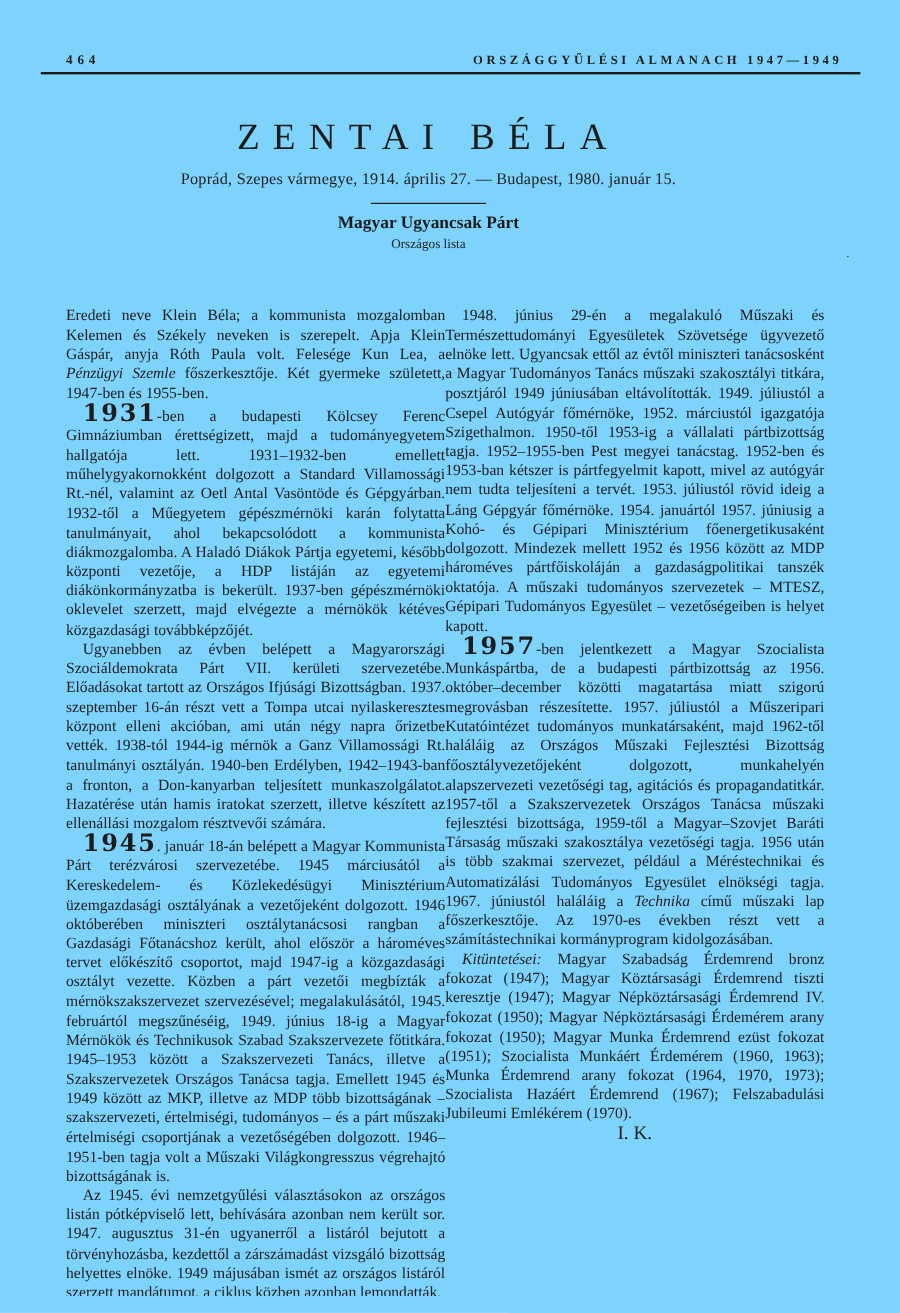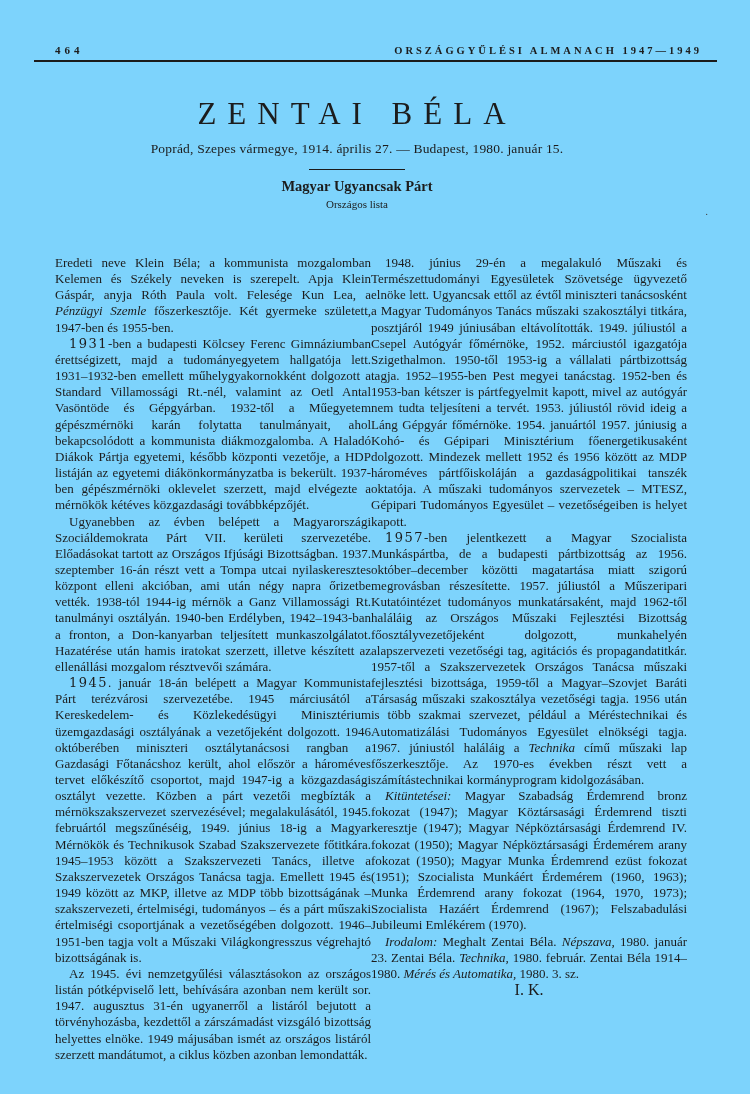--- a/index.html
+++ b/index.html
@@ -74,22 +74,22 @@
   .col {
     width: 316px;
     overflow: hidden;
     font-size: 13px;
     line-height: 16.15px;
   }
   .para { margin: 0; text-align: justify; }
   .para.indent { text-indent: 14px; }
   .para em { font-style: italic; }
   .year-lead {
-    font-weight: 400;
-    font-size: 13px;
+    font-weight: 700;
+    font-size: 20px;
     letter-spacing: 1.5px;
     font-family: "DejaVu Serif", serif;
   }
   .signature {
     margin-top: 0;
     text-align: center;
     font-size: 16px;
     line-height: 16.15px;
   }
   .dot-mark {
@@ -125,19 +125,18 @@
         <p class="para indent"><span class="year-lead">1931</span><span>-ben a budapesti Kölcsey Ferenc Gimnáziumban érettségizett, majd a tudományegyetem hallgatója lett. 1931–1932-ben emellett műhelygyakornokként dolgozott a Standard Villamossági Rt.-nél, valamint az Oetl Antal Vasöntöde és Gépgyárban. 1932-től a Műegyetem gépészmérnöki karán folytatta tanulmányait, ahol bekapcsolódott a kommunista diákmozgalomba. A Haladó Diákok Pártja egyetemi, később központi vezetője, a HDP listáján az egyetemi diákönkormányzatba is bekerült. 1937-ben gépészmérnöki oklevelet szerzett, majd elvégezte a mérnökök kétéves közgazdasági továbbképzőjét.</span></p>
         <p class="para indent"><span>Ugyanebben az évben belépett a Magyarországi Szociáldemokrata Párt VII. kerületi szervezetébe. Előadásokat tartott az Országos Ifjúsági Bizottságban. 1937. szeptember 16-án részt vett a Tompa utcai nyilaskeresztes központ elleni akcióban, ami után négy napra őrizetbe vették. 1938-tól 1944-ig mérnök a Ganz Villamossági Rt. tanulmányi osztályán. 1940-ben Erdélyben, 1942–1943-ban a fronton, a Don-kanyarban teljesített munkaszolgálatot. Hazatérése után hamis iratokat szerzett, illetve készített az ellenállási mozgalom résztvevői számára.</span></p>
         <p class="para indent"><span class="year-lead">1945</span><span>. január 18-án belépett a Magyar Kommunista Párt terézvárosi szervezetébe. 1945 márciusától a Kereskedelem- és Közlekedésügyi Minisztérium üzemgazdasági osztályának a vezetőjeként dolgozott. 1946 októberében miniszteri osztálytanácsosi rangban a Gazdasági Főtanácshoz került, ahol először a hároméves tervet előkészítő csoportot, majd 1947-ig a közgazdasági osztályt vezette. Közben a párt vezetői megbízták a mérnökszakszervezet szervezésével; megalakulásától, 1945. februártól megszűnéséig, 1949. június 18-ig a Magyar Mérnökök és Technikusok Szabad Szakszervezete főtitkára. 1945–1953 között a Szakszervezeti Tanács, illetve a Szakszervezetek Országos Tanácsa tagja. Emellett 1945 és 1949 között az MKP, illetve az MDP több bizottságának – szakszervezeti, értelmiségi, tudományos – és a párt műszaki értelmiségi csoportjának a vezetőségében dolgozott. 1946–1951-ben tagja volt a Műszaki Világkongresszus végrehajtó bizottságának is.</span></p>
         <p class="para indent"><span>Az 1945. évi nemzetgyűlési választásokon az országos listán pótképviselő lett, behívására azonban nem került sor. 1947. augusztus 31-én ugyanerről a listáról bejutott a törvényhozásba, kezdettől a zárszámadást vizsgáló bizottság helyettes elnöke. 1949 májusában ismét az országos listáról szerzett mandátumot, a ciklus közben azonban lemondatták.</span></p>
       </div>
     <div class="col">
       <div>
           <p class="para indent"><span>1948. június 29-én a megalakuló Műszaki és Természettudományi Egyesületek Szövetsége ügyvezető elnöke lett. Ugyancsak ettől az évtől miniszteri tanácsosként a Magyar Tudományos Tanács műszaki szakosztályi titkára, posztjáról 1949 júniusában eltávolították. 1949. júliustól a Csepel Autógyár főmérnöke, 1952. márciustól igazgatója Szigethalmon. 1950-től 1953-ig a vállalati pártbizottság tagja. 1952–1955-ben Pest megyei tanácstag. 1952-ben és 1953-ban kétszer is pártfegyelmit kapott, mivel az autógyár nem tudta teljesíteni a tervét. 1953. júliustól rövid ideig a Láng Gépgyár főmérnöke. 1954. januártól 1957. júniusig a Kohó- és Gépipari Minisztérium főenergetikusaként dolgozott. Mindezek mellett 1952 és 1956 között az MDP hároméves pártfőiskoláján a gazdaságpolitikai tanszék oktatója. A műszaki tudományos szervezetek – MTESZ, Gépipari Tudományos Egyesület – vezetőségeiben is helyet kapott.</span></p>
           <p class="para indent"><span class="year-lead">1957</span><span>-ben jelentkezett a Magyar Szocialista Munkáspártba, de a budapesti pártbizottság az 1956. október–december közötti magatartása miatt szigorú megrovásban részesítette. 1957. júliustól a Műszeripari Kutatóintézet tudományos munkatársaként, majd 1962-től haláláig az Országos Műszaki Fejlesztési Bizottság főosztályvezetőjeként dolgozott, munkahelyén alapszervezeti vezetőségi tag, agitációs és propagandatitkár. 1957-től a Szakszervezetek Országos Tanácsa műszaki fejlesztési bizottsága, 1959-től a Magyar–Szovjet Baráti Társaság műszaki szakosztálya vezetőségi tagja. 1956 után is több szakmai szervezet, például a Méréstechnikai és Automatizálási Tudományos Egyesület elnökségi tagja. 1967. júniustól haláláig a </span><em>Technika</em><span> című műszaki lap főszerkesztője. Az 1970-es években részt vett a számítástechnikai kormányprogram kidolgozásában.</span></p>
           <p class="para indent"><em>Kitüntetései:</em><span> Magyar Szabadság Érdemrend bronz fokozat (1947); Magyar Köztársasági Érdemrend tiszti keresztje (1947); Magyar Népköztársasági Érdemrend IV. fokozat (1950); Magyar Népköztársasági Érdemérem arany fokozat (1950); Magyar Munka Érdemrend ezüst fokozat (1951); Szocialista Munkáért Érdemérem (1960, 1963); Munka Érdemrend arany fokozat (1964, 1970, 1973); Szocialista Hazáért Érdemrend (1967); Felszabadulási Jubileumi Emlékérem (1970).</span></p>
-          <p class="para indent"><em>Irodalom:</em><span> Meghalt Zentai Béla. </span><em>Népszava,</em><span> 1980. január 23. Zentai Béla. </span><em>Technika,</em><span> 1980. február. Zentai Béla 1914–1980. </span><em>Mérés és Automatika,</em><span> 1980. 3. sz.</span></p>
         </div>
       <p class="signature">I. K.</p>
     </div>
   </div>
 
 </div>
 
 </body></html>

